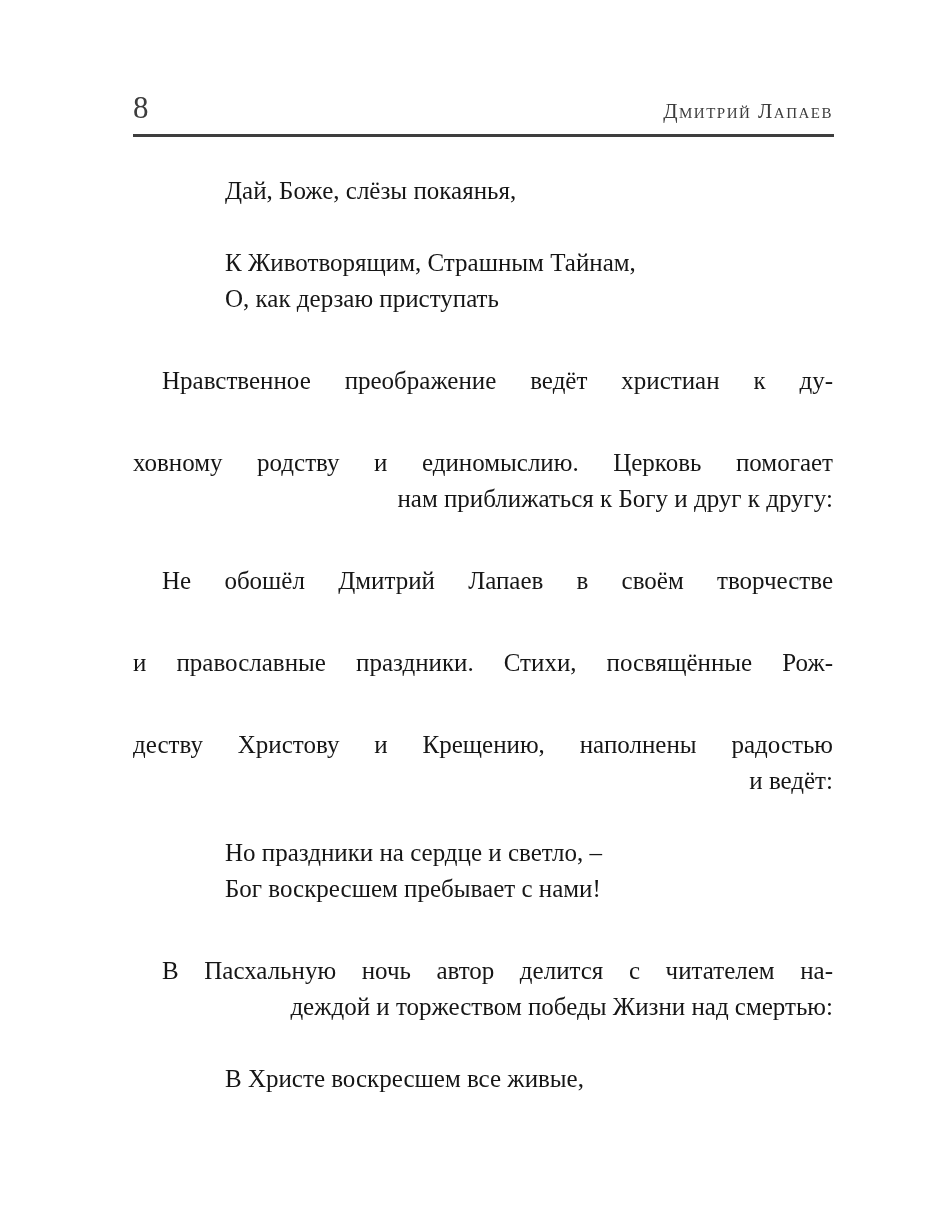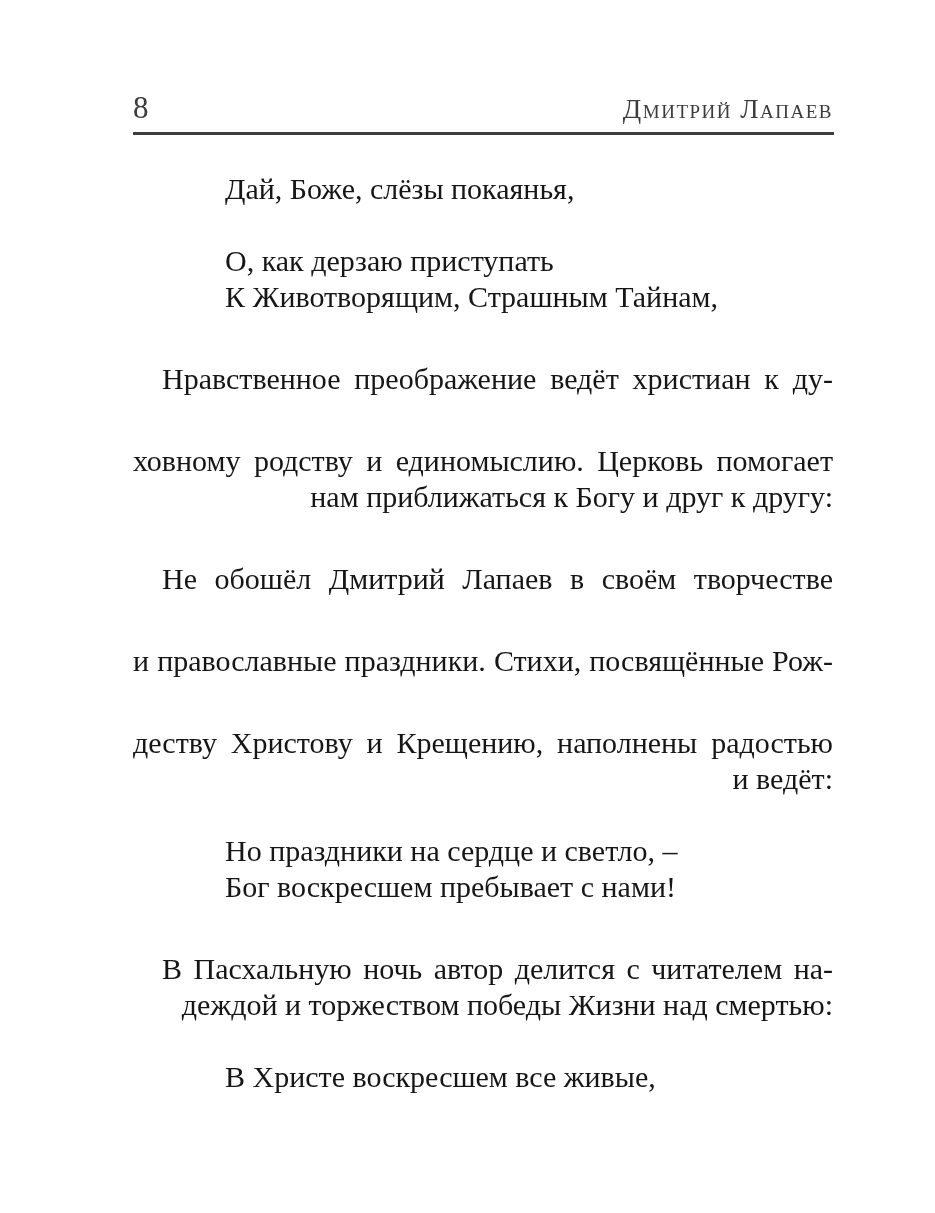--- a/index.html
+++ b/index.html
@@ -23,35 +23,35 @@
     justify-content: space-between;
     align-items: baseline;
     width: 700px;
     color: #3c3c3c;
   }
   .page-number {
     font-size: 31px;
     line-height: 31px;
   }
   .running-author {
-    font-size: 27px;
+    font-size: 21px;
     line-height: 31px;
     font-variant: small-caps;
     letter-spacing: 1.5px;
   }
   .header-rule {
     width: 701px;
     height: 0;
     border-top: 3px solid #3e3e3e;
     margin-top: 7px;
   }
   .page-body {
     width: 700px;
     margin-top: 17px;
-    font-size: 30px;
+    font-size: 25px;
   }
   .block { margin-top: 36px; }
   .line {
     line-height: 36px;
     white-space: normal;
   }
   .verse { padding-left: 92px; }
   .verse .line { text-align: left; }
   .prose .line.first { text-indent: 29px; }
   .prose .line.just {
@@ -68,22 +68,22 @@
   <header class="page-header">
     <span class="page-number">8</span>
     <span class="running-author">Дмитрий Лапаев</span>
   </header>
   <div class="header-rule"></div>
   <main class="page-body" id="page-body">
       <div class="block verse">
         <div class="line">Дай, Боже, слёзы покаянья,</div>
       </div>
       <div class="block verse">
+        <div class="line">К Животворящим, Страшным Тайнам,</div>
         <div class="line">О, как дерзаю приступать</div>
-        <div class="line">К Животворящим, Страшным Тайнам,</div>
       </div>
       <div class="block prose">
         <div class="line first just">Нравственное преображение ведёт христиан к ду-</div>
         <div class="line just">ховному родству и единомыслию. Церковь помогает</div>
         <div class="line last">нам приближаться к Богу и друг к другу:</div>
       </div>
       <div class="block prose">
         <div class="line first just">Не обошёл Дмитрий Лапаев в своём творчестве</div>
         <div class="line just">и православные праздники. Стихи, посвящённые Рож-</div>
         <div class="line just">деству Христову и Крещению, наполнены радостью</div>

